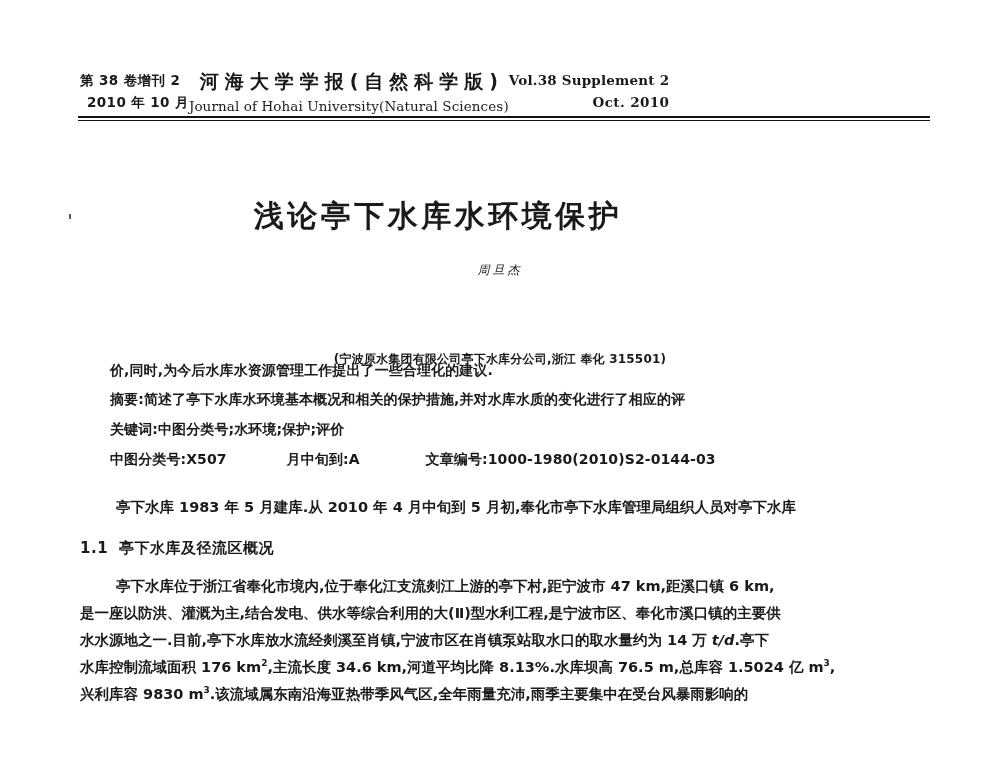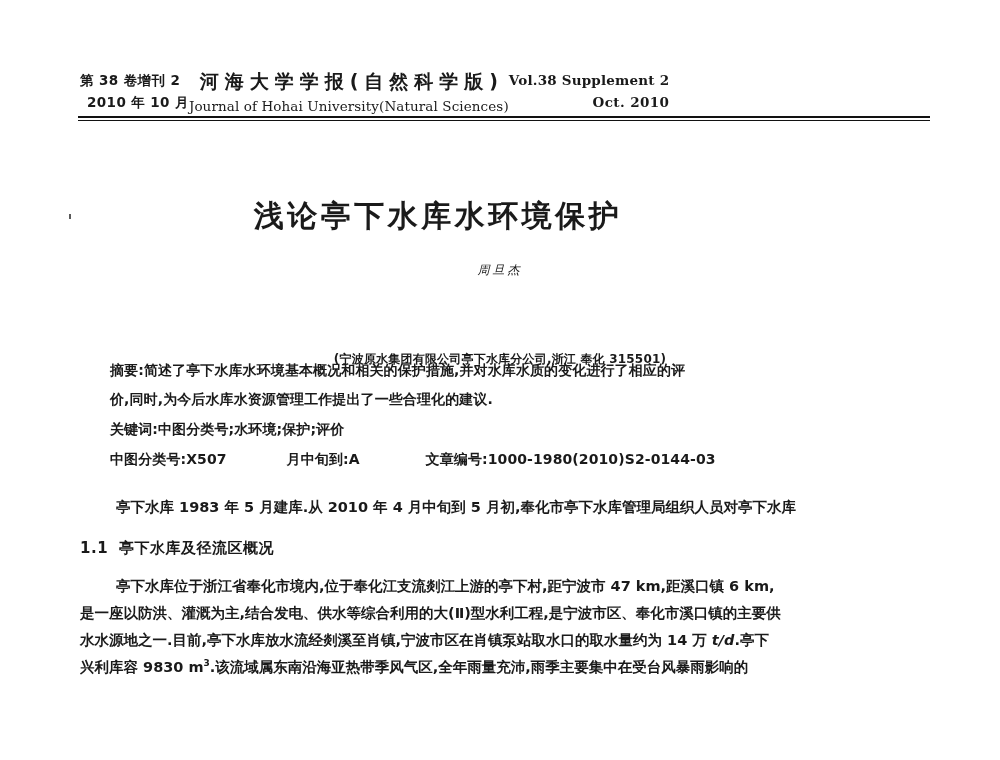--- a/index.html
+++ b/index.html
@@ -212,22 +212,22 @@
     <div class="rule-thin"></div>
   </div>
 
   <div class="speck"></div>
 
   <div class="title">浅论亭下水库水环境保护</div>
   <div class="author">周旦杰</div>
   <div class="affil">(宁波原水集团有限公司亭下水库分公司,浙江 奉化  315501)</div>
 
   <div class="abs-block">
+    <div class="ln ln2">价,同时,为今后水库水资源管理工作提出了一些合理化的建议.</div>
     <div class="ln">摘要:简述了亭下水库水环境基本概况和相关的保护措施,并对水库水质的变化进行了相应的评</div>
-    <div class="ln ln2">价,同时,为今后水库水资源管理工作提出了一些合理化的建议.</div>
     <div class="kw-line">关键词:中图分类号;水环境;保护;评价</div>
     <div class="cls-line">
       <span>中图分类号:X507</span>
       <span class="sep1"></span>
       <span>月中旬到:A</span>
       <span class="sep2"></span>
       <span>文章编号:1000-1980(2010)S2-0144-03</span>
     </div>
   </div>
 
@@ -237,18 +237,19 @@
 
 
     <div class="h2">
       <span class="num">1.1</span><span>亭下水库及径流区概况</span>
     </div>
 
     <div class="para">
       <div class="ln indent">亭下水库位于浙江省奉化市境内,位于奉化江支流剡江上游的亭下村,距宁波市 47 km,距溪口镇 6 km,</div>
       <div class="ln">是一座以防洪、灌溉为主,结合发电、供水等综合利用的大(Ⅱ)型水利工程,是宁波市区、奉化市溪口镇的主要供</div>
       <div class="ln"><span>水水源地之一.目前,亭下水库放水流经剡溪至肖镇,宁波市区在肖镇泵站取水口的取水量约为 14 万 </span><span class="ital">t/d</span><span>.亭下</span></div>
+      <div class="ln"><span>水库控制流域面积 176 km</span><sup>2</sup><span>,主流长度 34.6 km,河道平均比降 8.13%.水库坝高 76.5 m,总库容 1.5024 亿 m</span><sup>3</sup><span>,</span></div>
       <div class="ln clip-last"><span>兴利库容 9830 m</span><sup>3</sup><span>.该流域属东南沿海亚热带季风气区,全年雨量充沛,雨季主要集中在受台风暴雨影响的</span></div>
     </div>
 
   </div>
 
 </div>
 
 </body></html>

